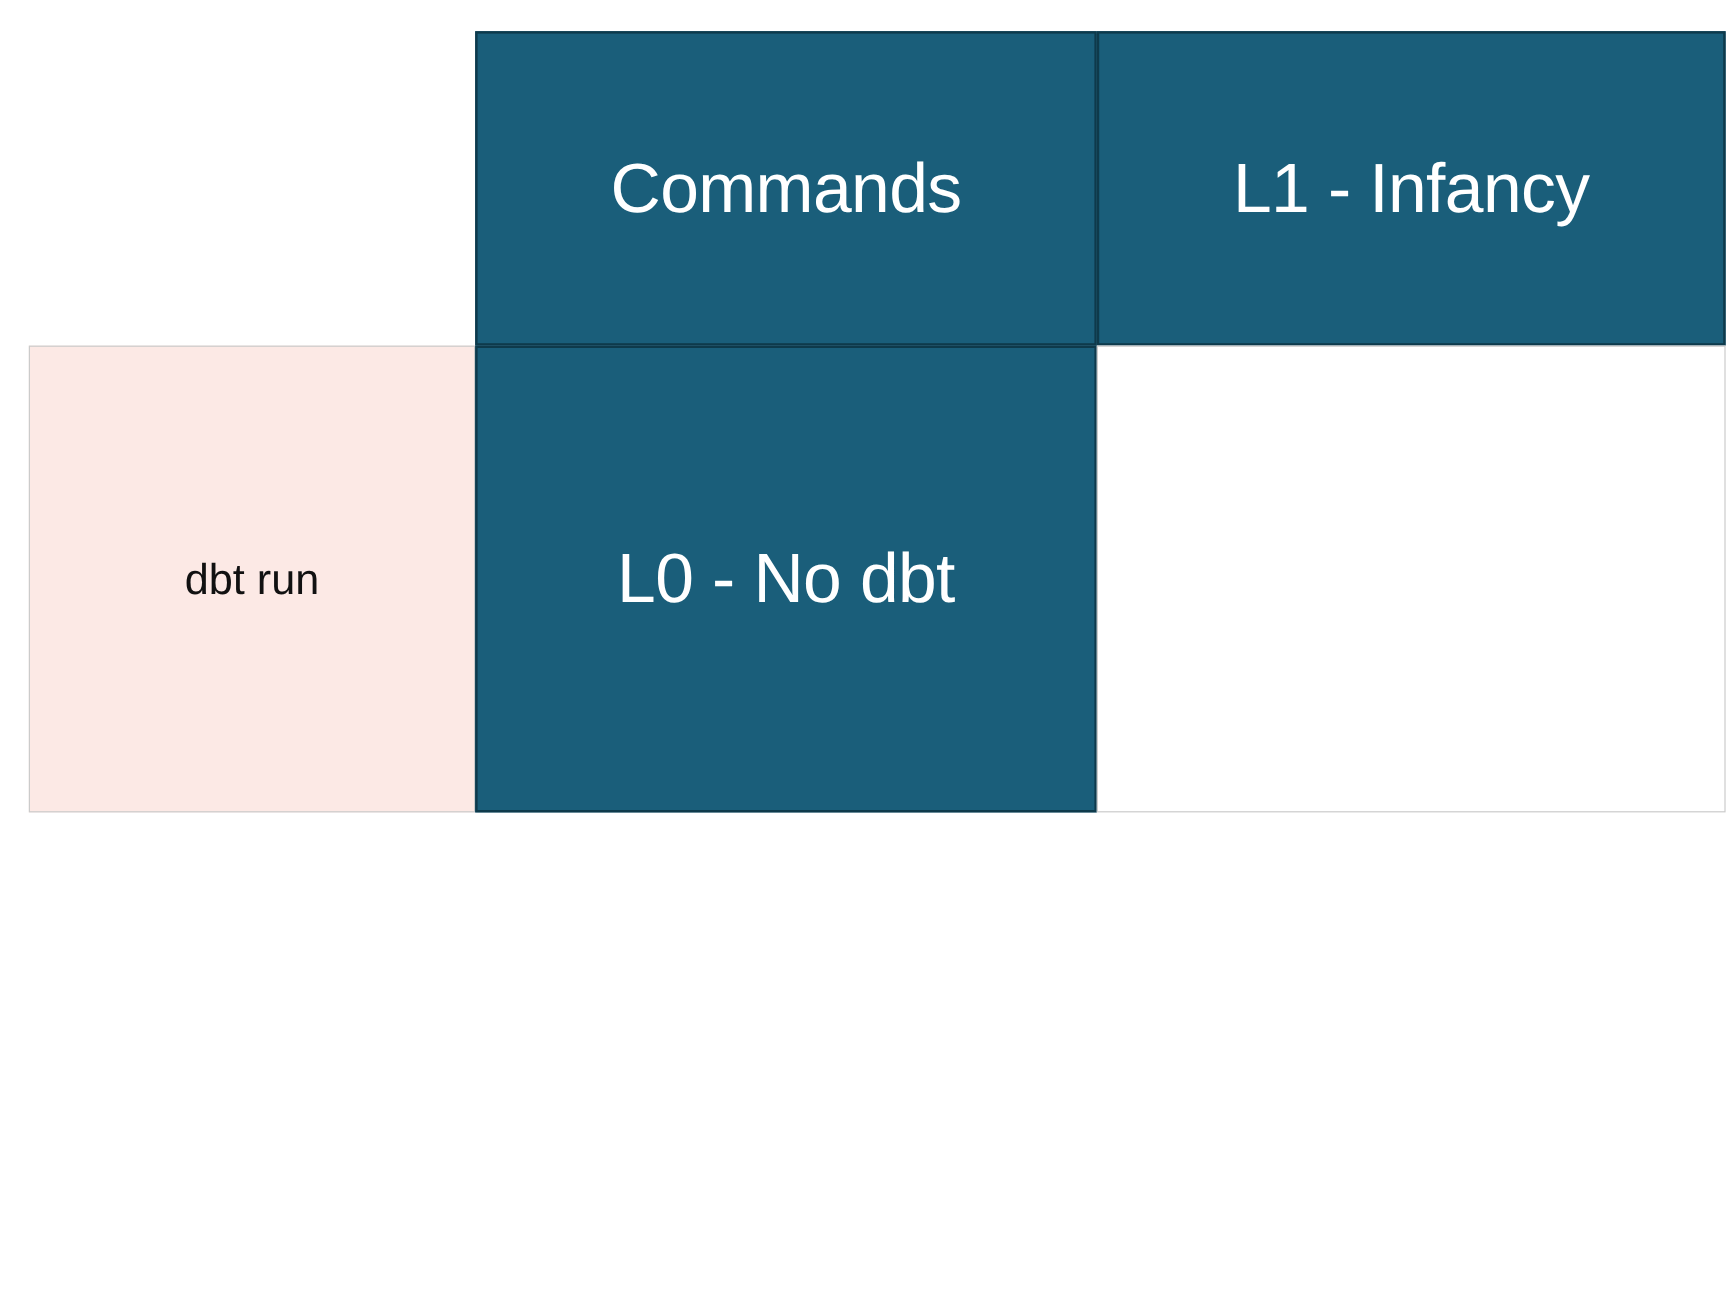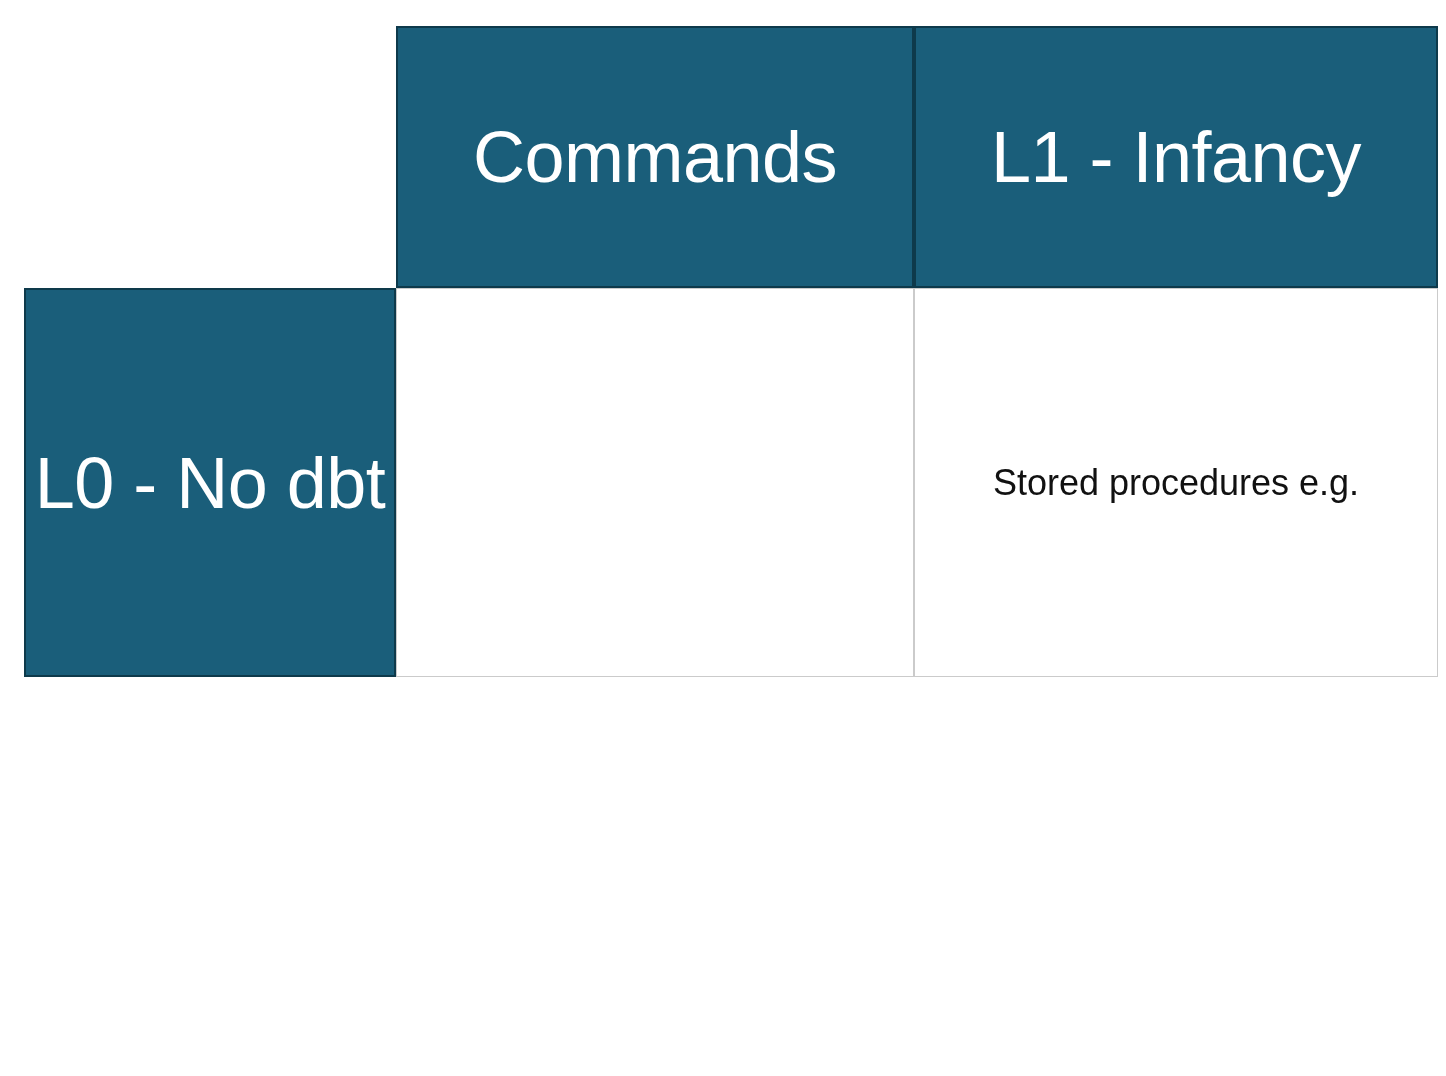--- a/index.html
+++ b/index.html
@@ -31,21 +31,21 @@
 
   .corner {
     background: #ffffff;
     border: none;
   }
 
   .teal-cell {
     background: #1a5e7a;
     border: 2px solid #0e3a4b;
     color: #ffffff;
-    font-size: 72px;
+    font-size: 58px;
     letter-spacing: -0.5px;
   }
 
   .data-cell {
     border: 1px solid #cbcbcb;
     color: #111111;
     font-size: 36px;
     line-height: 1.6;
   }
 
@@ -66,27 +66,27 @@
 
   <div class="cell teal-cell">
     <span>Commands</span>
   </div>
 
 
   <div class="cell teal-cell">
     <span>L1 - Infancy</span>
   </div>
 
+  <div class="cell data-cell row-pink">
+    <span>dbt run</span>
+  </div>
 
 
   <div class="cell teal-cell">
     <span>L0 - No dbt</span>
   </div>
 
   <div class="cell data-cell row-white">
     <span></span>
   </div>
 
-  <div class="cell data-cell row-white">
-    <span>Stored procedures e.g.</span>
-  </div>
 
 </div>
 
 </body></html>

